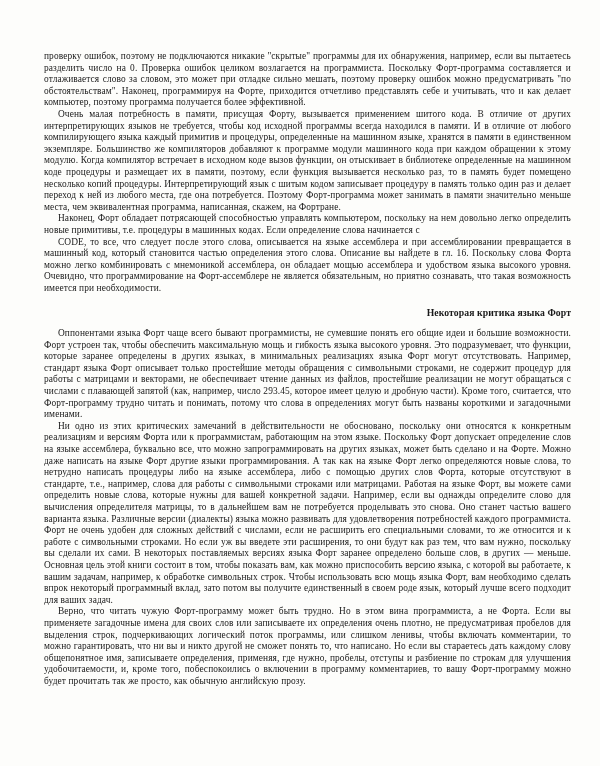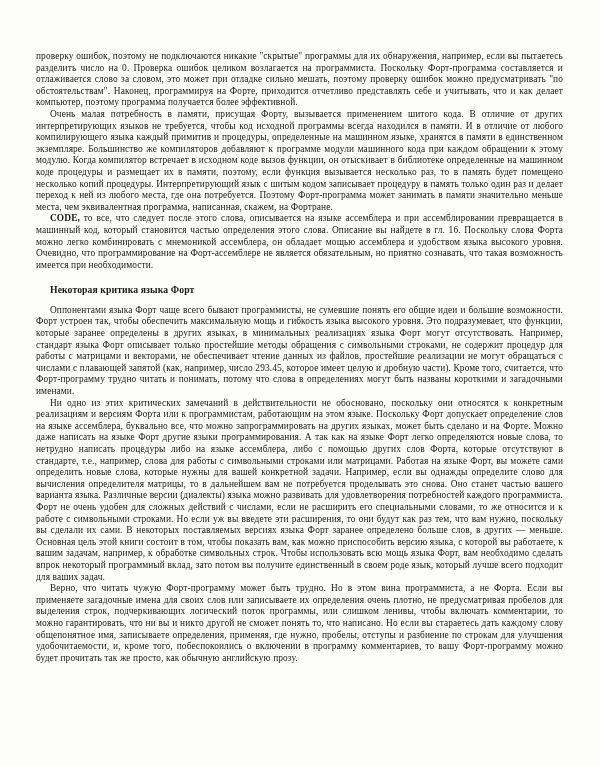--- a/index.html
+++ b/index.html
@@ -13,56 +13,57 @@
   .page {
     position: relative;
     width: 600px;
     height: 766px;
     background: #fdfdfb;
     font-family: "Liberation Serif", "DejaVu Serif", serif;
     color: #191919;
   }
   .text-block {
     position: absolute;
-    left: 36px;
+    left: 44px;
     top: 51px;
     width: 527px;
     font-size: 9.4px;
     line-height: 11.6px;
     text-align: justify;
     letter-spacing: 0.1px;
   }
   .para {
     margin: 0;
     padding: 0;
   }
   .para.indent {
     text-indent: 14px;
   }
   .lead-word {
-    font-weight: bold;
+    font-weight: normal;
   }
   .section-heading {
     font-size: 9.7px;
     font-weight: bold;
     margin: 13px 0 9px 0;
     text-indent: 14px;
-    text-align: left;
+    text-align: right;
   }
 </style>
 </head>
 <body>
 
 <div class="page">
   <div class="text-block">
 
     <p class="para">проверку ошибок, поэтому не подключаются никакие "скрытые" программы для их обнаружения, например, если вы пытаетесь разделить число на 0. Проверка ошибок целиком возлагается на программиста. Поскольку Форт-программа составляется и отлаживается слово за словом, это может при отладке сильно мешать, поэтому проверку ошибок можно предусматривать "по обстоятельствам". Наконец, программируя на Форте, приходится отчетливо представлять себе и учитывать, что и как делает компьютер, поэтому программа получается более эффективной.</p>
 
     <p class="para indent">Очень малая потребность в памяти, присущая Форту, вызывается применением шитого кода. В отличие от других интерпретирующих языков не требуется, чтобы код исходной программы всегда находился в памяти. И в отличие от любого компилирующего языка каждый примитив и процедуры, определенные на машинном языке, хранятся в памяти в единственном экземпляре. Большинство же компиляторов добавляют к программе модули машинного кода при каждом обращении к этому модулю. Когда компилятор встречает в исходном коде вызов функции, он отыскивает в библиотеке определенные на машинном коде процедуры и размещает их в памяти, поэтому, если функция вызывается несколько раз, то в память будет помещено несколько копий процедуры. Интерпретирующий язык с шитым кодом записывает процедуру в память только один раз и делает переход к ней из любого места, где она потребуется. Поэтому Форт-программа может занимать в памяти значительно меньше места, чем эквивалентная программа, написанная, скажем, на Фортране.</p>
 
+    <p class="para indent">Наконец, Форт обладает потрясающей способностью управлять компьютером, поскольку на нем довольно легко определить новые примитивы, т.е. процедуры в машинных кодах. Если определение слова начинается с</p>
 
     <p class="para indent"><span class="lead-word">CODE,</span><span> то все, что следует после этого слова, описывается на языке ассемблера и при ассемблировании превращается в машинный код, который становится частью определения этого слова. Описание вы найдете в гл. 16. Поскольку слова Форта можно легко комбинировать с мнемоникой ассемблера, он обладает мощью ассемблера и удобством языка высокого уровня. Очевидно, что программирование на Форт-ассемблере не является обязательным, но приятно сознавать, что такая возможность имеется при необходимости.</span></p>
 
     <h2 class="section-heading">Некоторая критика языка Форт</h2>
 
     <p class="para indent">Оппонентами языка Форт чаще всего бывают программисты, не сумевшие понять его общие идеи и большие возможности. Форт устроен так, чтобы обеспечить максимальную мощь и гибкость языка высокого уровня. Это подразумевает, что функции, которые заранее определены в других языках, в минимальных реализациях языка Форт могут отсутствовать. Например, стандарт языка Форт описывает только простейшие методы обращения с символьными строками, не содержит процедур для работы с матрицами и векторами, не обеспечивает чтение данных из файлов, простейшие реализации не могут обращаться с числами с плавающей запятой (как, например, число 293.45, которое имеет целую и дробную части). Кроме того, считается, что Форт-программу трудно читать и понимать, потому что слова в определениях могут быть названы короткими и загадочными именами.</p>
 
     <p class="para indent">Ни одно из этих критических замечаний в действительности не обосновано, поскольку они относятся к конкретным реализациям и версиям Форта или к программистам, работающим на этом языке. Поскольку Форт допускает определение слов на языке ассемблера, буквально все, что можно запрограммировать на других языках, может быть сделано и на Форте. Можно даже написать на языке Форт другие языки программирования. А так как на языке Форт легко определяются новые слова, то нетрудно написать процедуры либо на языке ассемблера, либо с помощью других слов Форта, которые отсутствуют в стандарте, т.е., например, слова для работы с символьными строками или матрицами. Работая на языке Форт, вы можете сами определить новые слова, которые нужны для вашей конкретной задачи. Например, если вы однажды определите слово для вычисления определителя матрицы, то в дальнейшем вам не потребуется проделывать это снова. Оно станет частью вашего варианта языка. Различные версии (диалекты) языка можно развивать для удовлетворения потребностей каждого программиста. Форт не очень удобен для сложных действий с числами, если не расширить его специальными словами, то же относится и к работе с символьными строками. Но если уж вы введете эти расширения, то они будут как раз тем, что вам нужно, поскольку вы сделали их сами. В некоторых поставляемых версиях языка Форт заранее определено больше слов, в других — меньше. Основная цель этой книги состоит в том, чтобы показать вам, как можно приспособить версию языка, с которой вы работаете, к вашим задачам, например, к обработке символьных строк. Чтобы использовать всю мощь языка Форт, вам необходимо сделать впрок некоторый программный вклад, зато потом вы получите единственный в своем роде язык, который лучше всего подходит для ваших задач.</p>
 
     <p class="para indent">Верно, что читать чужую Форт-программу может быть трудно. Но в этом вина программиста, а не Форта. Если вы применяете загадочные имена для своих слов или записываете их определения очень плотно, не предусматривая пробелов для выделения строк, подчеркивающих логический поток программы, или слишком ленивы, чтобы включать комментарии, то можно гарантировать, что ни вы и никто другой не сможет понять то, что написано. Но если вы стараетесь дать каждому слову общепонятное имя, записываете определения, применяя, где нужно, пробелы, отступы и разбиение по строкам для улучшения удобочитаемости, и, кроме того, побеспокоились о включении в программу комментариев, то вашу Форт-программу можно будет прочитать так же просто, как обычную английскую прозу.</p>

